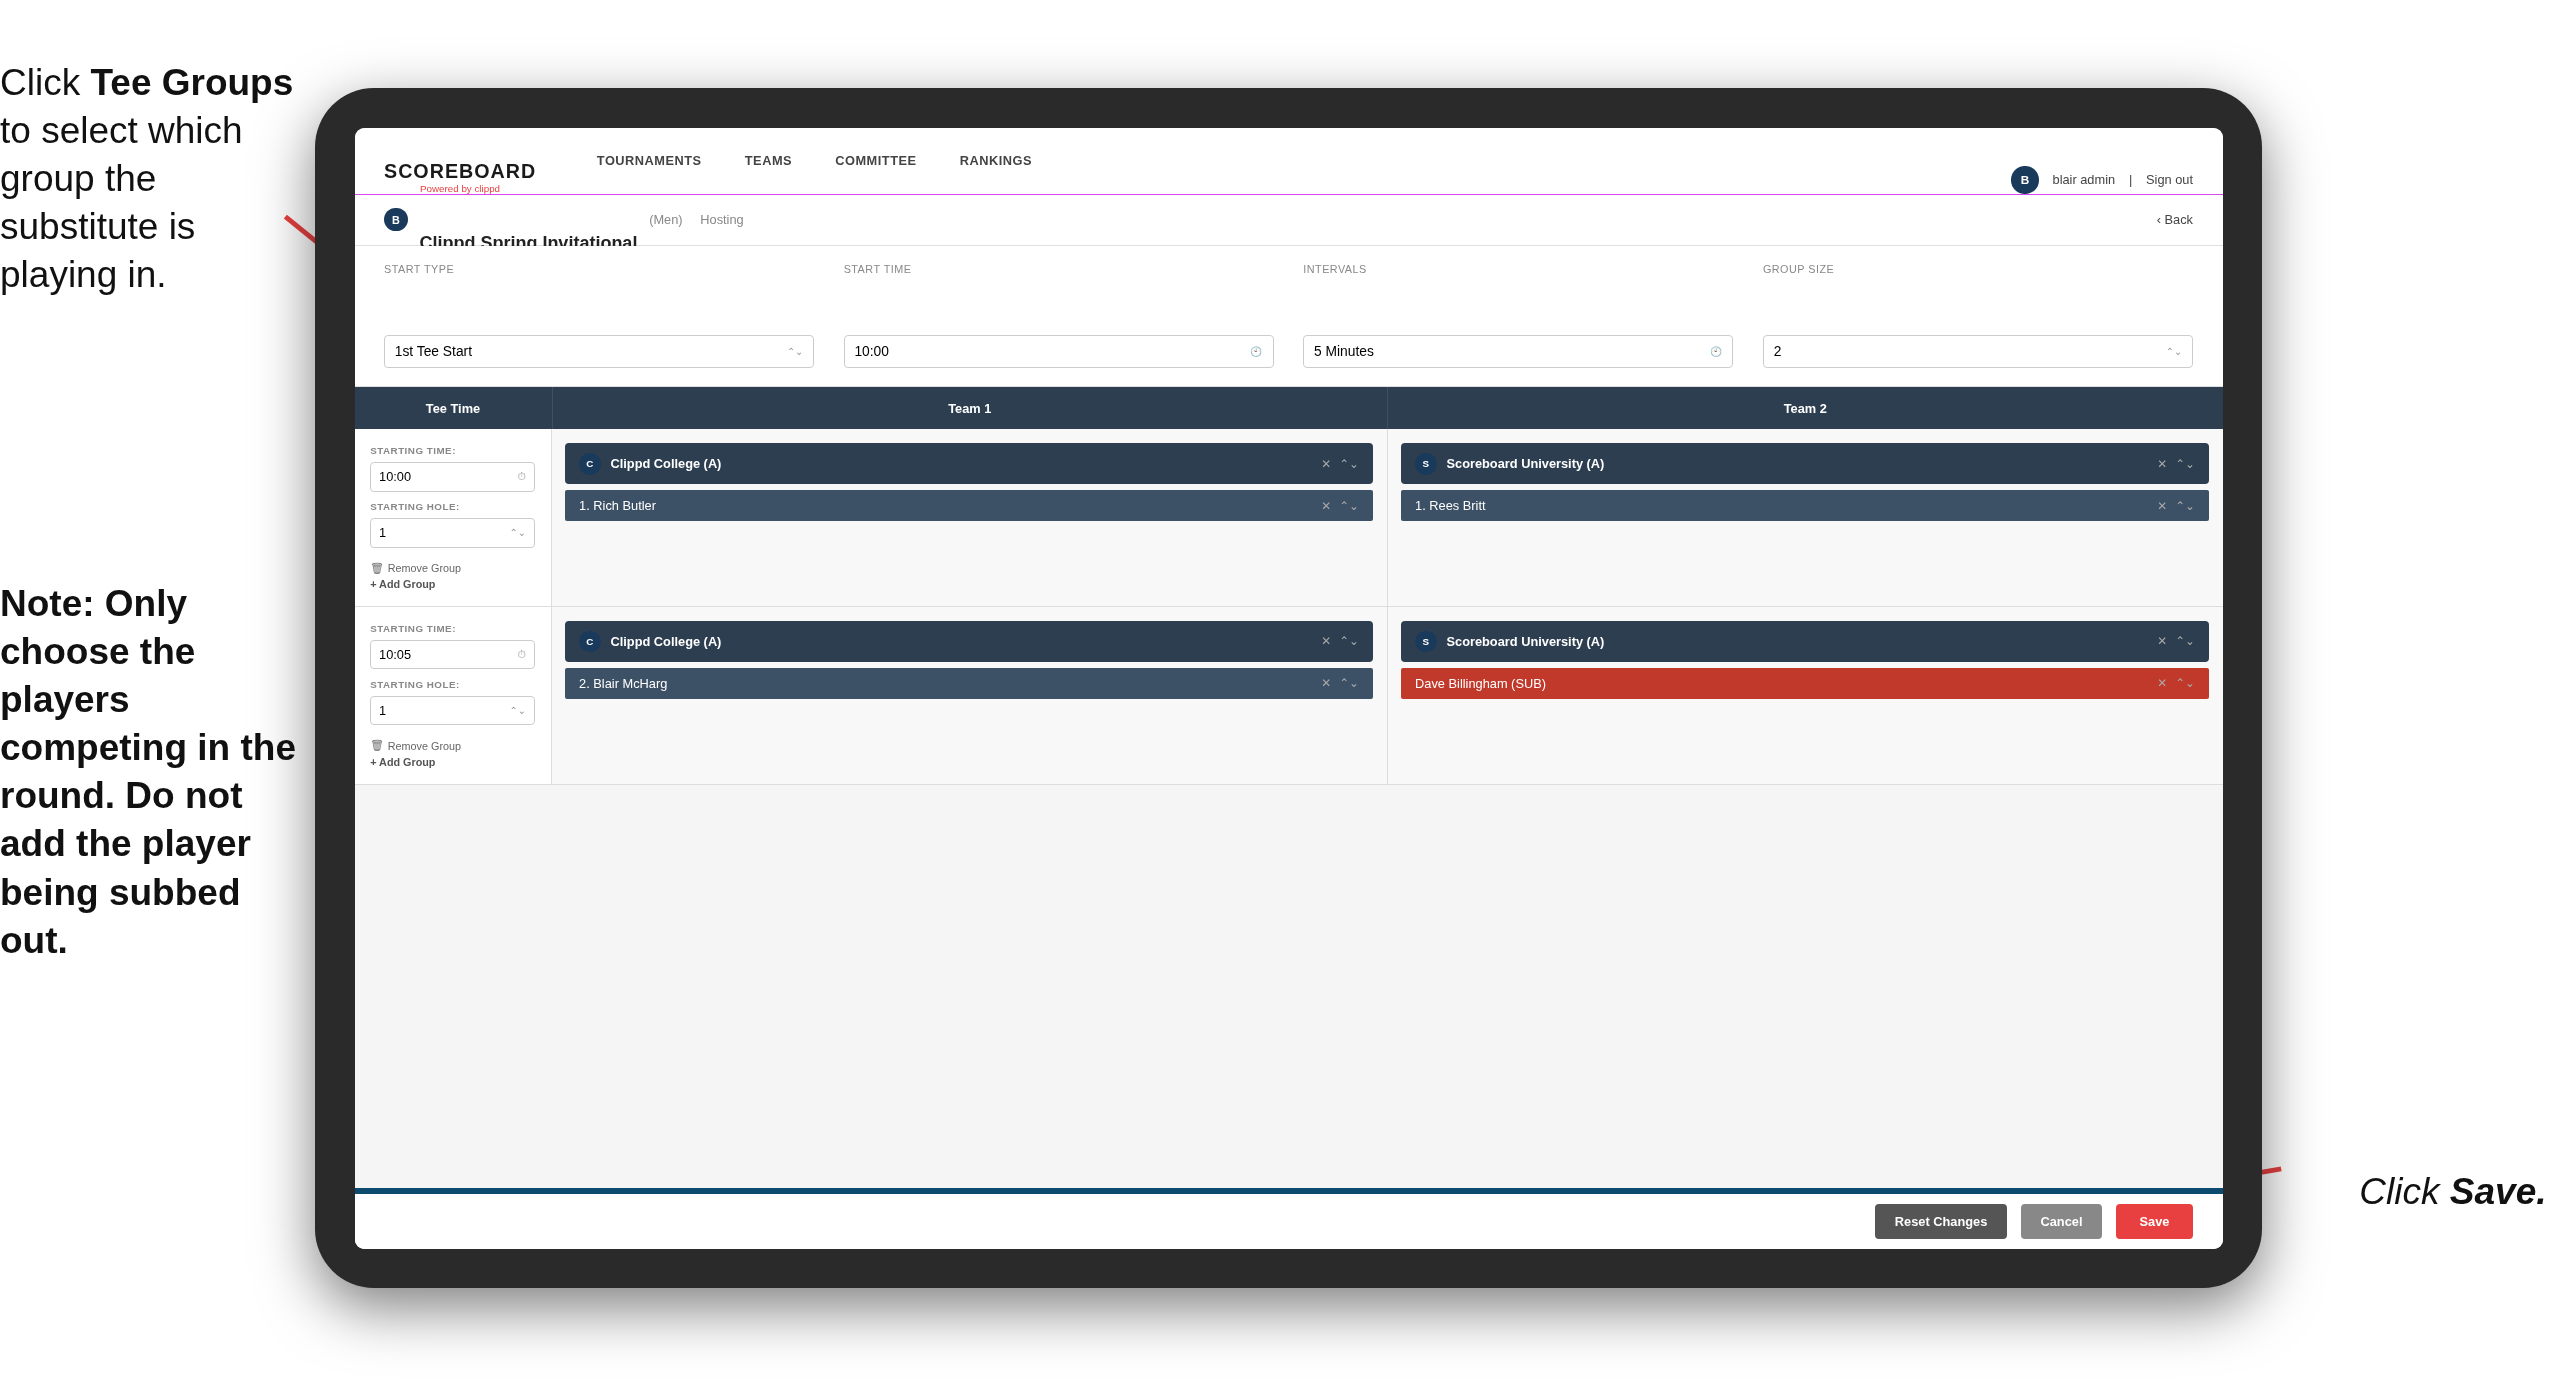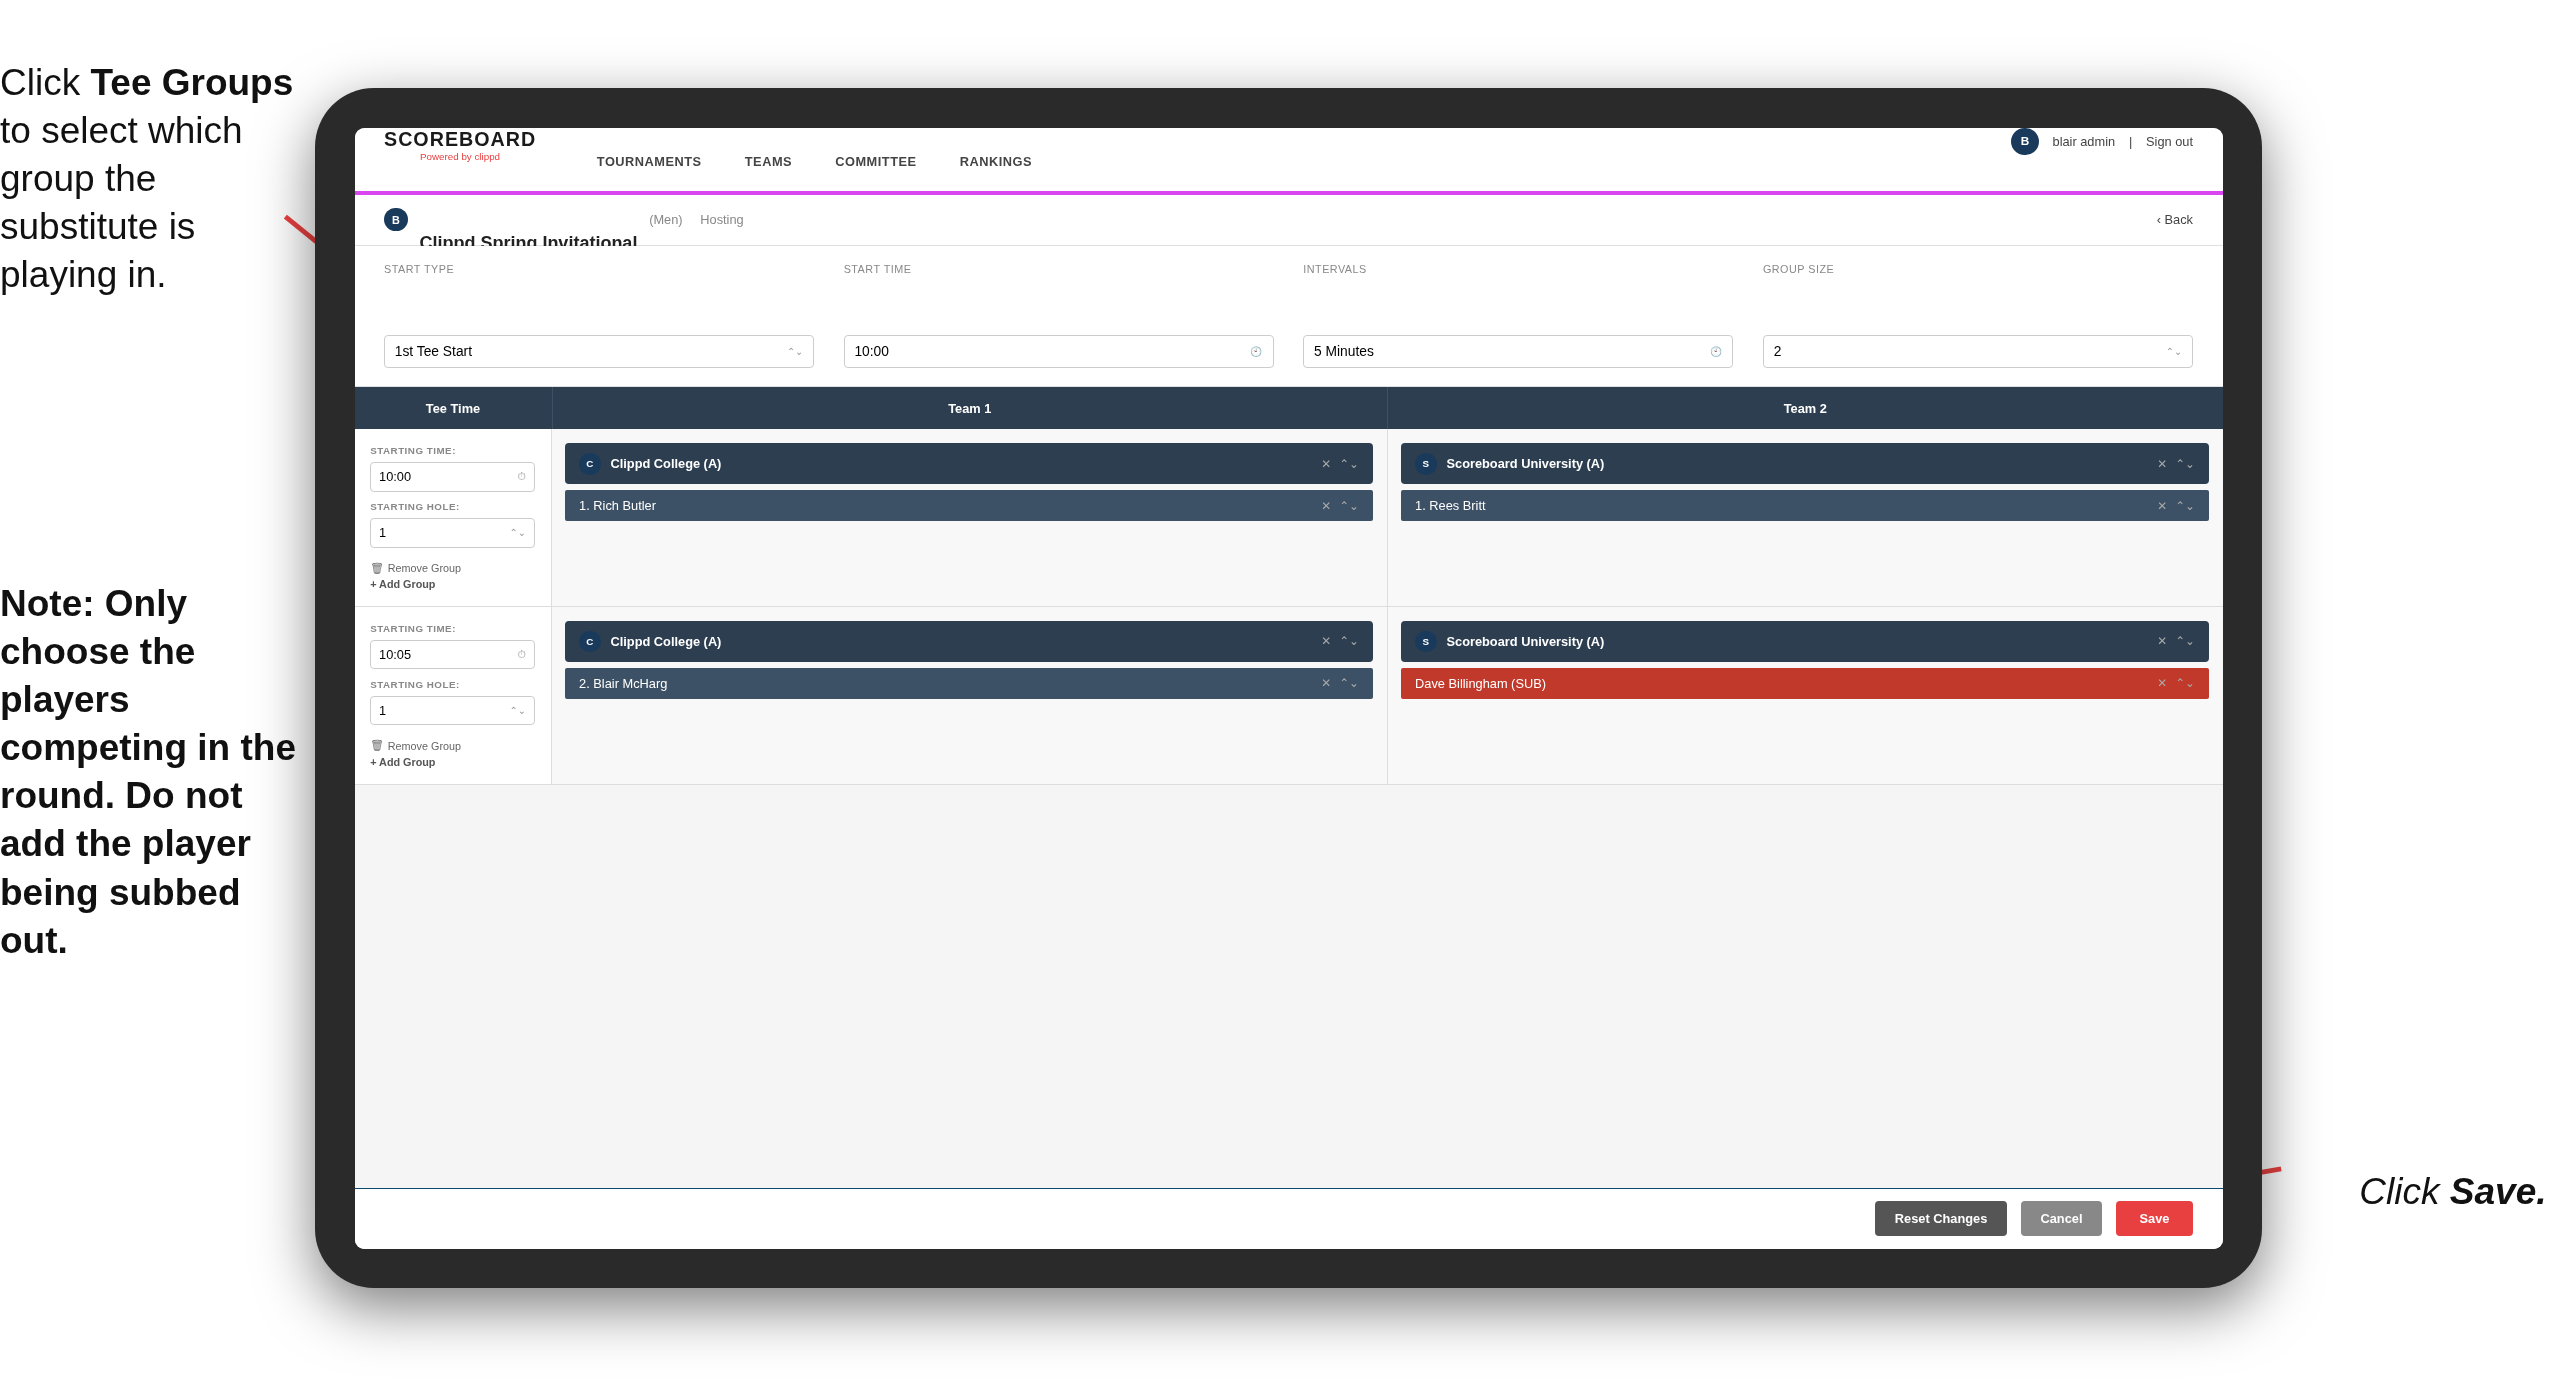--- a/index.html
+++ b/index.html
@@ -68,23 +68,23 @@
       overflow: hidden;
       display: flex;
       flex-direction: column;
     }
 
     
     .navbar {
       background: #fff;
       height: 67px;
       display: flex;
-      align-items: flex-start;
+      align-items: flex-end;
       padding: 0 29.5px;
-      border-bottom: 4px solid #d946ef;
+      border-bottom: 1px solid #d946ef;
       flex-shrink: 0;
     }
 
     .logo-area {
       display: flex;
       flex-direction: column;
       margin-right: 39px;
     }
     .logo-text {
       font-size: 19.7px;
@@ -416,21 +416,21 @@
 
     
     .bottom-bar {
       background: #fff;
       height: 61px;
       display: flex;
       align-items: center;
       justify-content: flex-end;
       padding: 0 29.5px;
       gap: 13.8px;
-      border-top: 1px solid #0c4a6e;
+      border-top: 6px solid #0c4a6e;
       flex-shrink: 0;
     }
     .btn-reset {
       height: 35px;
       padding: 0 19.7px;
       background: #555;
       color: #fff;
       border: none;
       border-radius: 3.9px;
       font-size: 12.8px;

